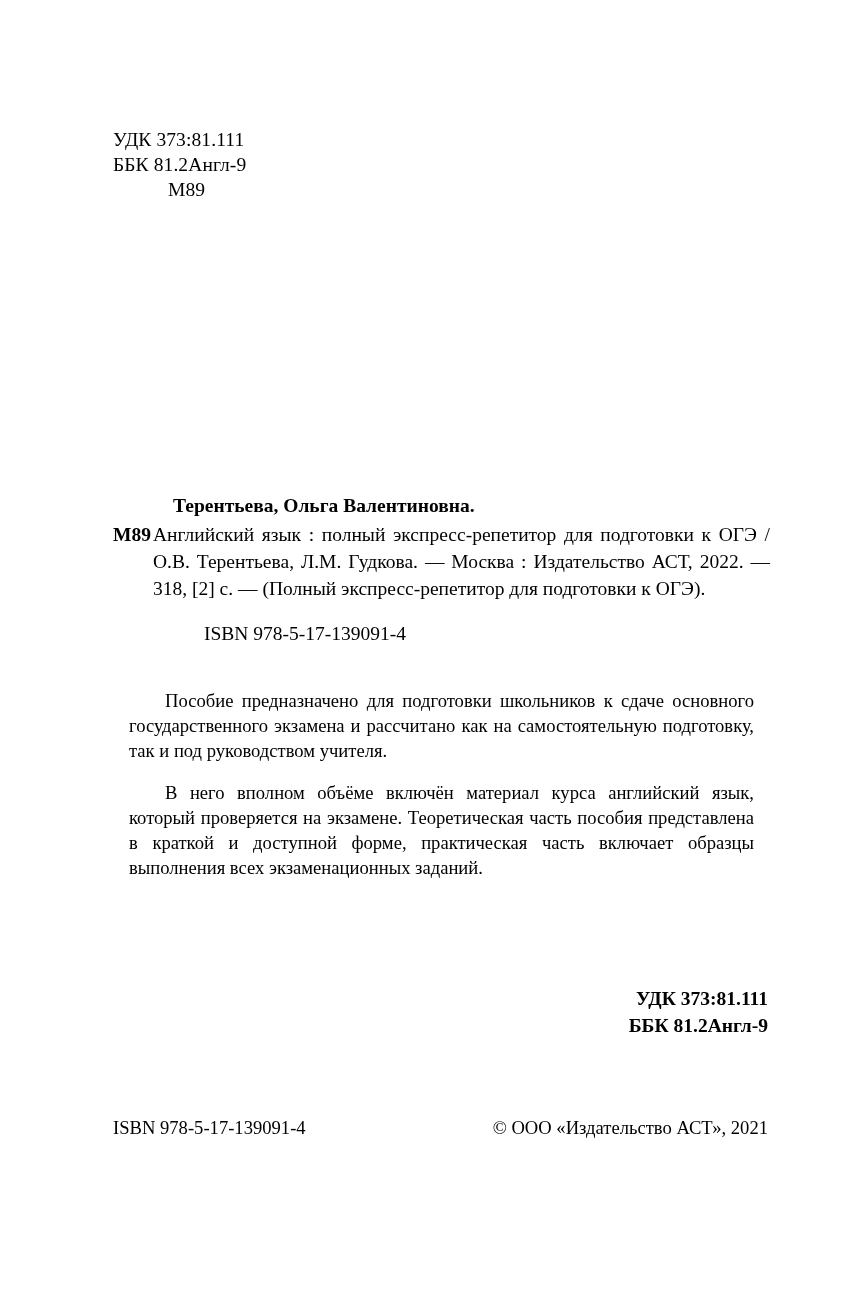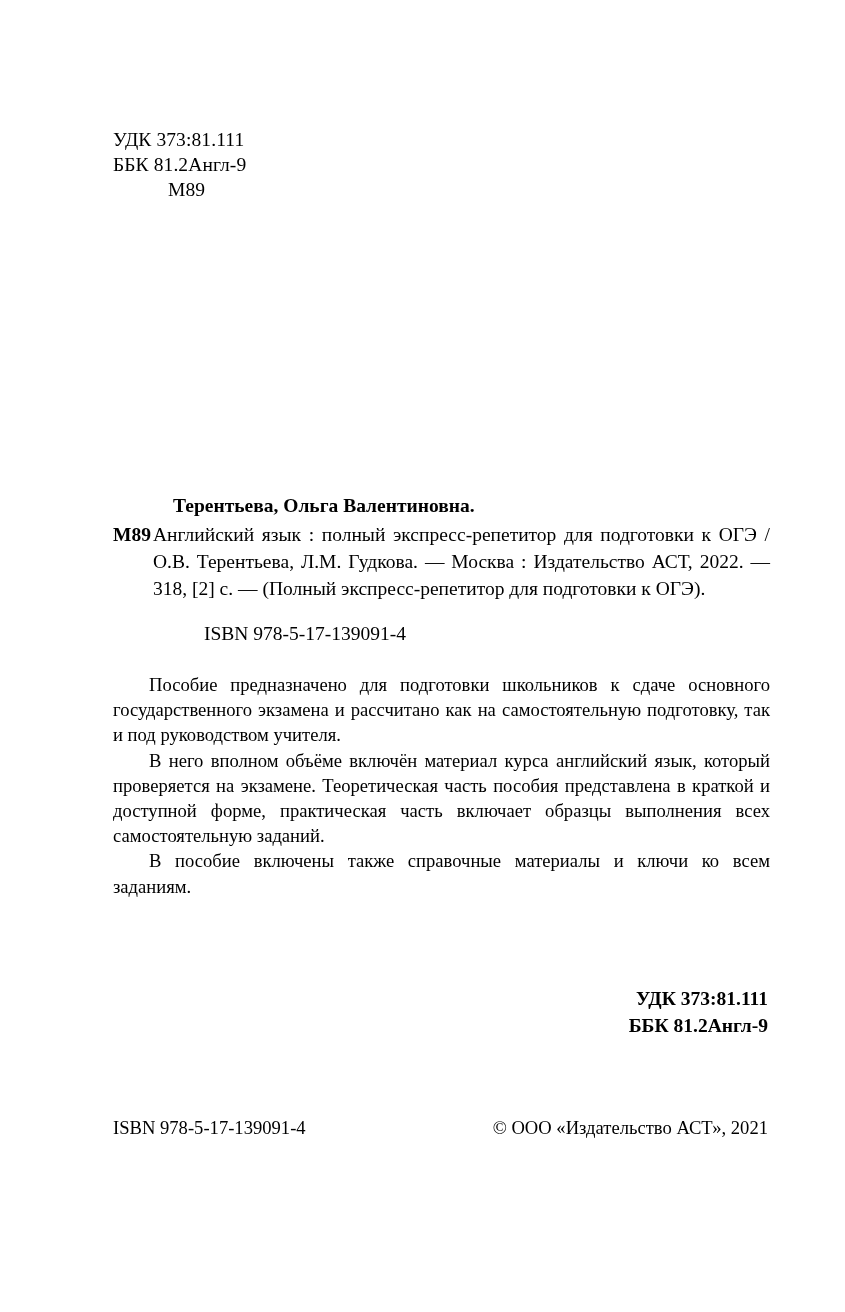--- a/index.html
+++ b/index.html
@@ -77,21 +77,21 @@
   .annotation {
     position: absolute;
     left: 113px;
     top: 672px;
     width: 657px;
     font-size: 18.6px;
     line-height: 25.2px;
     text-align: justify;
   }
   .annotation p {
-    margin: 0;
+    margin: 16px;
     text-indent: 36px;
     text-align: justify;
   }
   .annotation p.last-line-left {
     text-align: justify;
   }
 
   
   .udk-repeat {
     position: absolute;
@@ -141,22 +141,21 @@
     <div class="author">Терентьева, Ольга Валентиновна.</div>
     <div class="biblio-body">
       <span class="code">М89</span>
       <div class="desc">Английский язык : полный экспресс-репетитор для подготовки к ОГЭ / О.В. Терентьева, Л.М. Гудкова. — Москва : Издательство АСТ, 2022. — 318, [2] с. — (Полный экспресс-репетитор для подготовки к ОГЭ).</div>
     </div>
     <div class="isbn-line">ISBN 978-5-17-139091-4</div>
   </div>
 
   <div class="annotation">
     <p>Пособие предназначено для подготовки школьников к сдаче основного государственного экзамена и рассчитано как на самостоятельную подготовку, так и под руководством учителя.</p>
-    <p>В него вполном объёме включён материал курса английский язык, который проверяется на экзамене. Теоретическая часть пособия представлена в краткой и доступной форме, практическая часть включает образцы выполнения всех самостоятельную заданий.</p>
-    <p class="last-line-left">В пособие включены также справочные материалы и ключи ко всем заданиям.</p>
+    <p>В него вполном объёме включён материал курса английский язык, который проверяется на экзамене. Теоретическая часть пособия представлена в краткой и доступной форме, практическая часть включает образцы выполнения всех экзаменационных заданий.</p>
   </div>
 
   <div class="udk-repeat">
     <div>УДК 373:81.111</div>
     <div>ББК 81.2Англ-9</div>
   </div>
 
   <div class="footer">
     <div class="isbn-foot">ISBN 978-5-17-139091-4</div>
     <div class="copyright">

